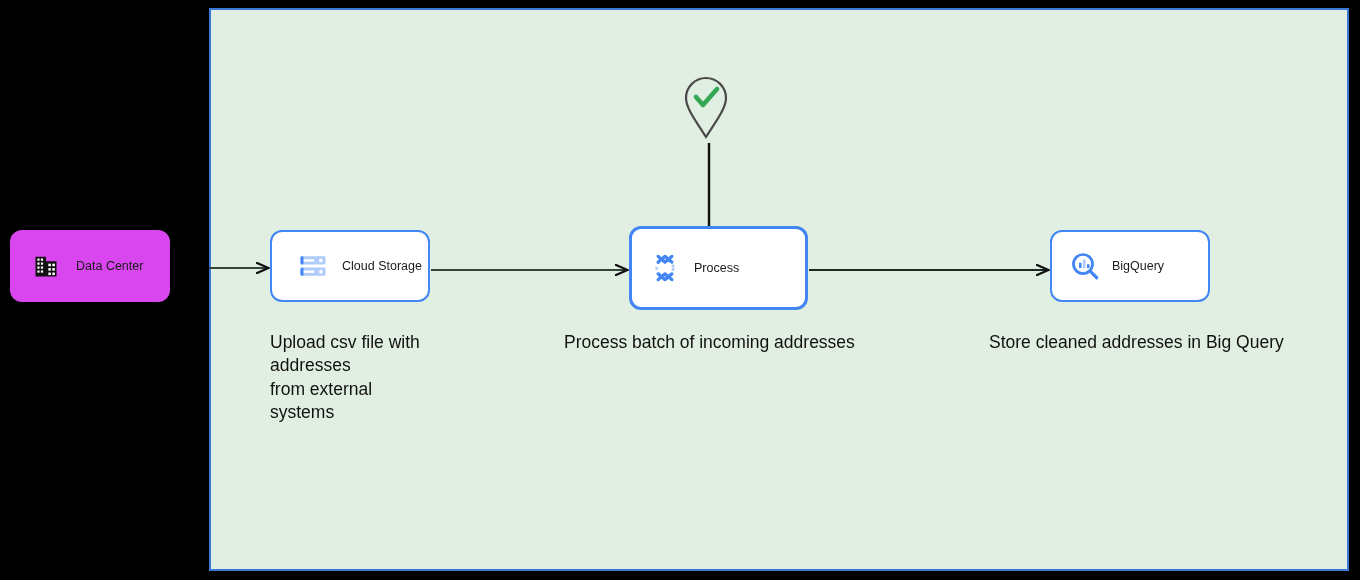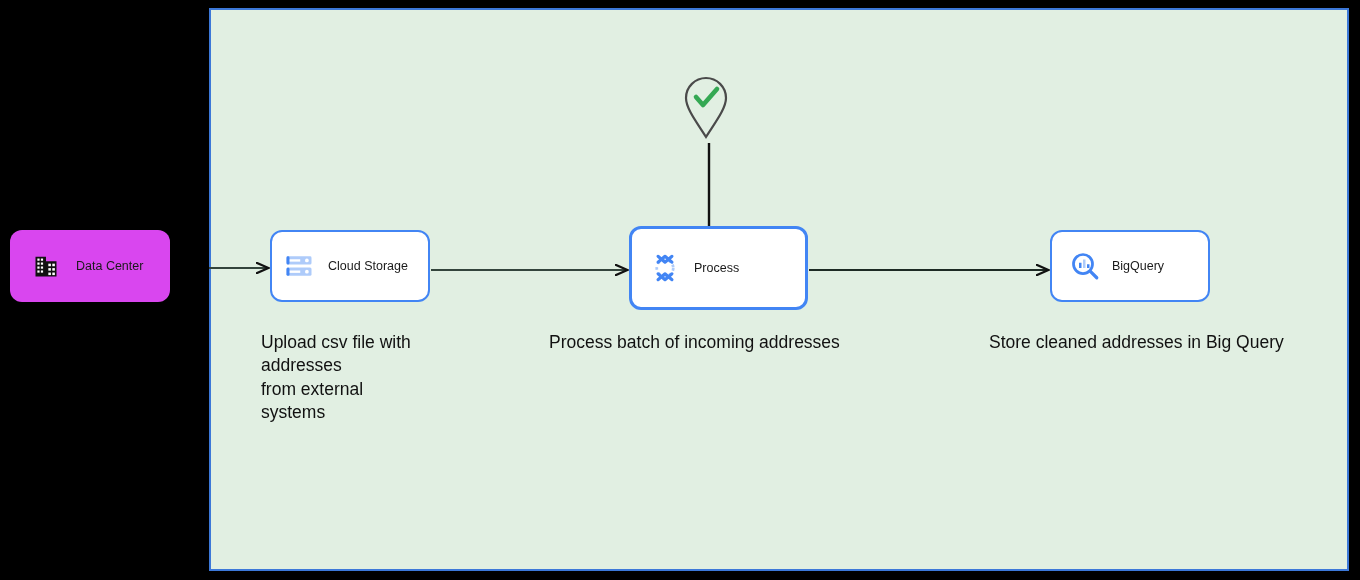--- a/index.html
+++ b/index.html
@@ -64,21 +64,21 @@
   }
   #node-data-center .node-label {
     margin-left: 16px;
   }
 
   #node-cloud-storage {
     left: 270px;
     top: 230px;
     width: 160px;
     height: 72px;
-    padding-left: 12px;
+    padding-left: 26px;
   }
   #node-cloud-storage .node-label { margin-left: 14px; }
 
   #node-dataflow {
     left: 629px;
     top: 226px;
     width: 179px;
     height: 84px;
     border-width: 3px;
     border-color: #4285f4;
@@ -113,22 +113,22 @@
   }
 
   
   .caption {
     position: absolute;
     color: #111111;
     font-size: 17.5px;
     line-height: 1.33;
     white-space: pre-line;
   }
-  #caption-cloud-storage { left: 261px; top: 331px; width: 230px; }
-  #caption-dataflow      { left: 549px; top: 331px; width: 360px; }
+  #caption-cloud-storage { left: 270px; top: 331px; width: 230px; }
+  #caption-dataflow      { left: 564px; top: 331px; width: 360px; }
   #caption-bigquery      { left: 989px; top: 331px; width: 400px; }
 
   
   .edge-svg {
     position: absolute;
     left: 0;
     top: 0;
     width: 1360px;
     height: 580px;
     overflow: visible;

